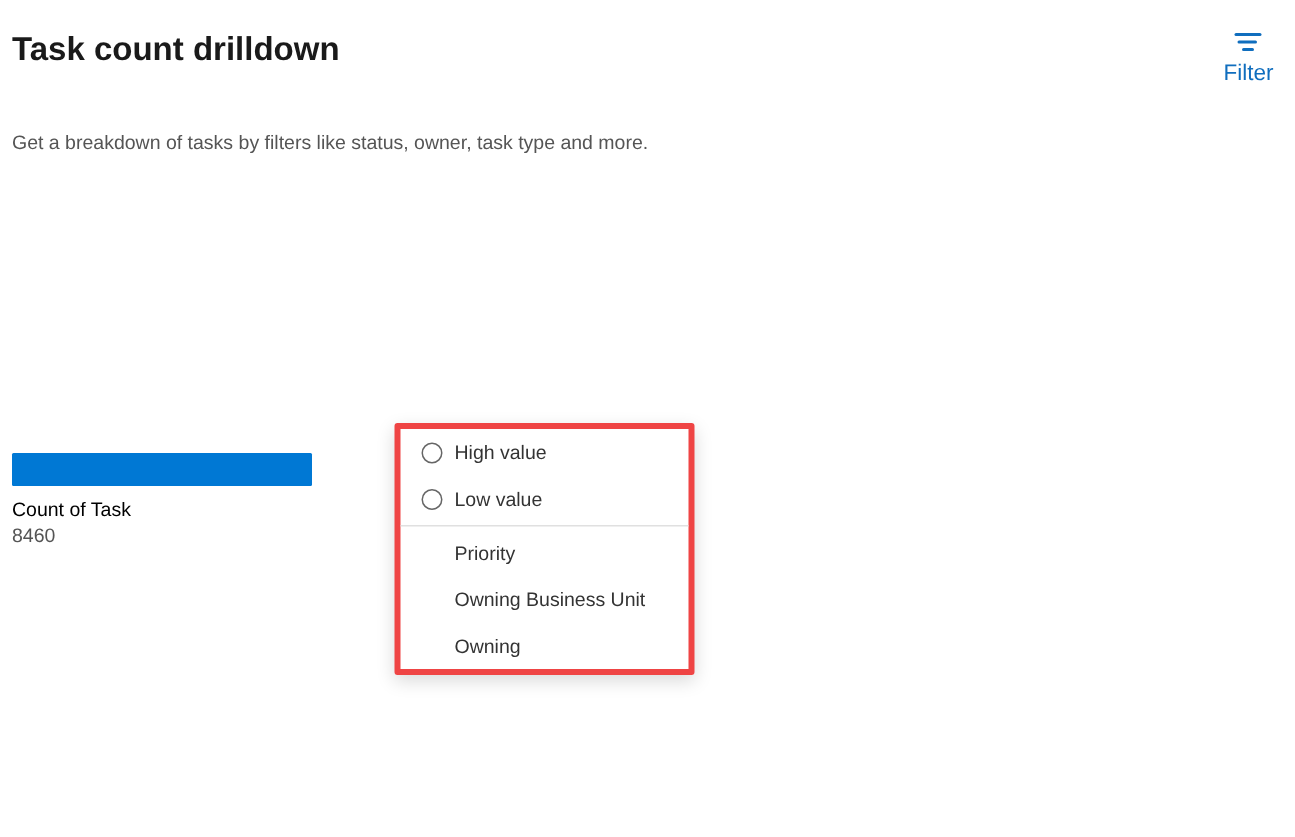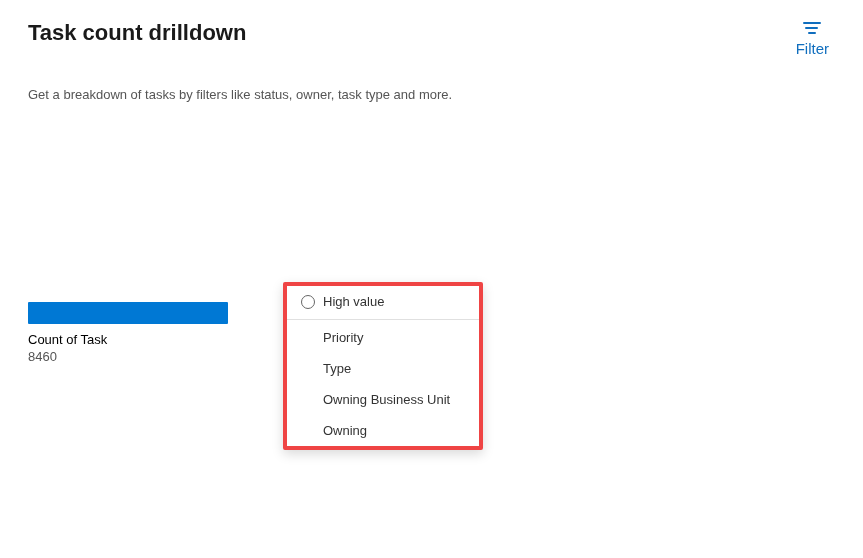--- a/index.html
+++ b/index.html
@@ -16,21 +16,21 @@
       height: 558px;
       overflow: hidden;
       position: relative;
     }
 
     .page-container {
       width: 863px;
       height: 558px;
       background: #ffffff;
       position: relative;
-      padding: 20px 28px;
+      padding: 20px 8px;
     }
 
     .header-row {
       display: flex;
       align-items: flex-start;
       justify-content: space-between;
       margin-bottom: 8px;
     }
 
     .page-title {
@@ -183,30 +183,31 @@
       <div class="bar-value">8460</div>
     </div>
 
     <div class="dropdown-menu">
 
       <div class="dropdown-item">
         <div class="radio-icon"></div>
         <span>High value</span>
       </div>
 
+      <div class="dropdown-item">
+        <div class="radio-icon"></div>
+        <span>Low value</span>
+      </div>
 
       <div class="dropdown-divider"></div>
 
       <div class="dropdown-item no-icon">
         <span>Priority</span>
       </div>
 
-      <div class="dropdown-item no-icon">
-        <span>Type</span>
-      </div>
 
 
       <div class="dropdown-item no-icon">
         <span>Owning Business Unit</span>
       </div>
 
       <div class="dropdown-item no-icon">
         <span>Owning</span>
       </div>
 

